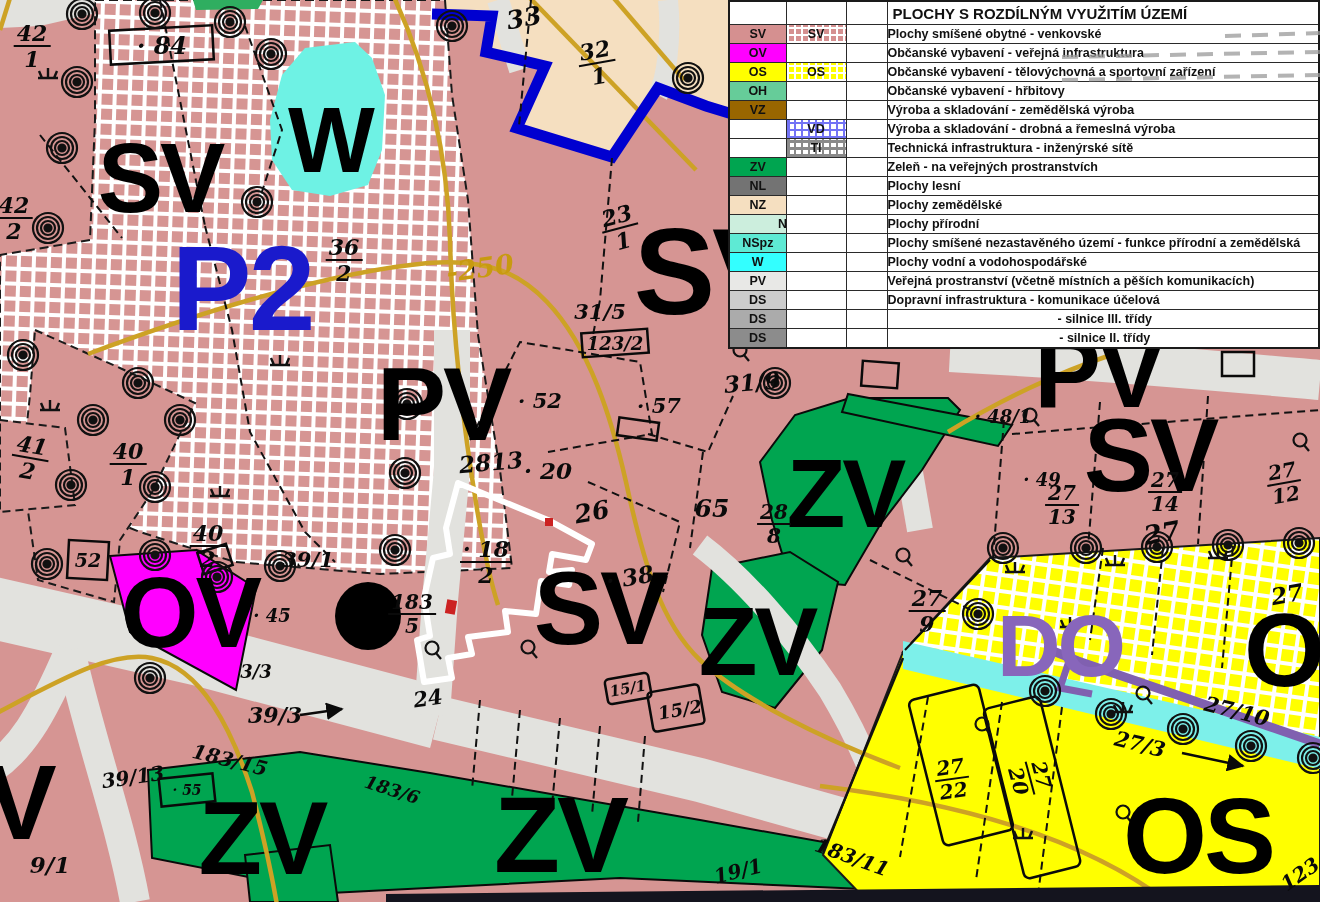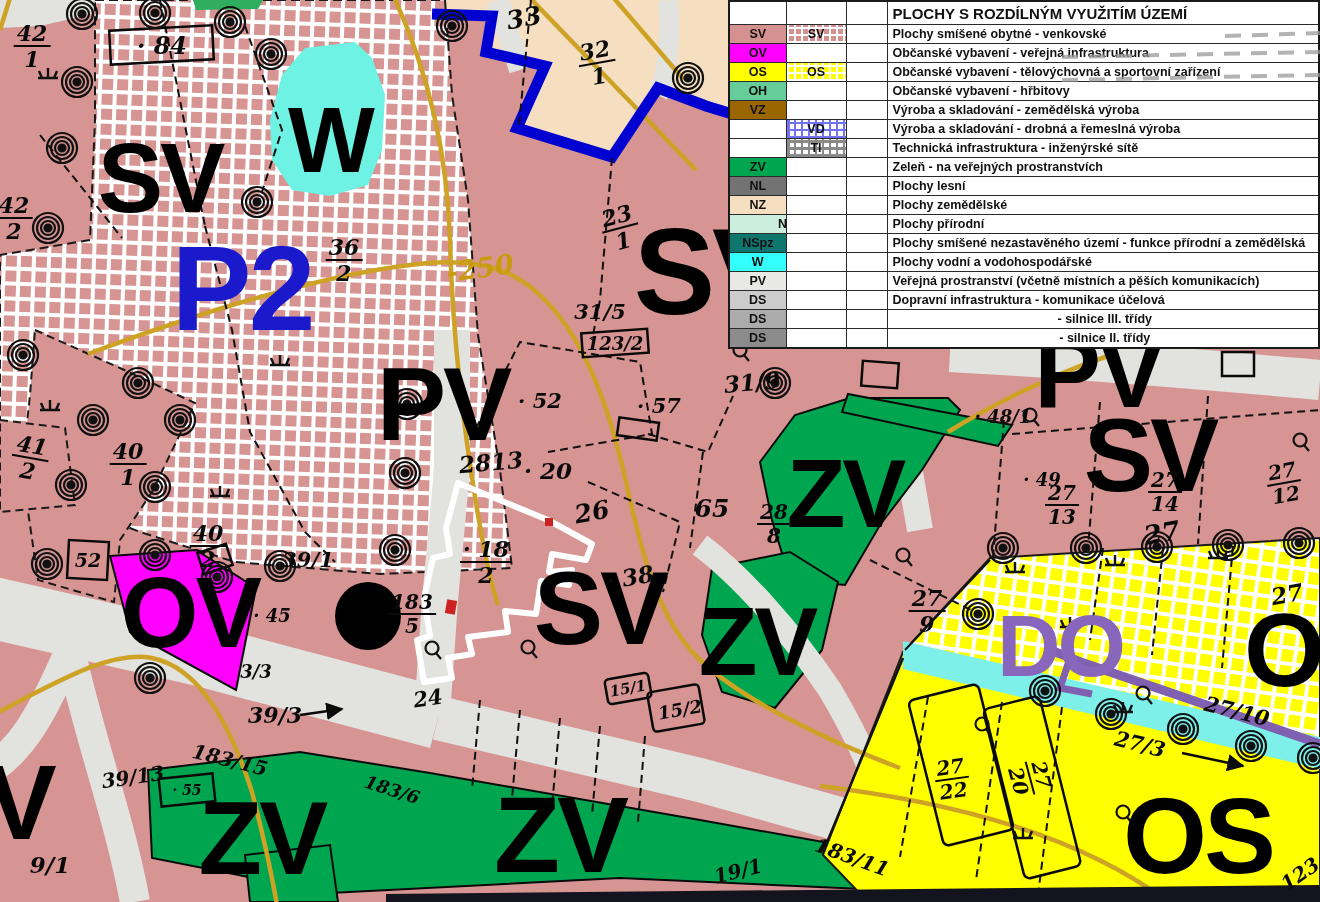--- a/index.html
+++ b/index.html
@@ -13,21 +13,21 @@
   .frac{display:inline-block;text-align:center;}
   .frac .n{display:block;border-bottom:2px solid #0a0a0a;padding:0 3px 1px;}
   .frac .d{display:block;padding-top:1px;}
   
   #legend{position:absolute;left:728px;top:0;width:592px;background:#fff;border-collapse:collapse;
           border:2px solid #1a1a1a;table-layout:fixed;z-index:5;}
   #legend td{border:1px solid #2a2a2a;height:18px;padding:0;font-size:12.5px;font-weight:700;
              color:#111;overflow:hidden;}
   #legend .tl{font-size:15px;font-weight:700;padding-left:5px;height:22px;}
   #legend td.code{text-align:center;}
-  #legend td.desc{padding-left:5px;}
+  #legend td.desc{}
   #legend td.desc.center{text-align:center;padding-left:4px;}
   #legend .sw{width:100%;height:100%;display:flex;align-items:center;justify-content:center;}
   .h-pink{background-color:#d59090;background-image:repeating-linear-gradient(0deg,#fff 0 2px,transparent 2px 7px),repeating-linear-gradient(90deg,#fff 0 2px,transparent 2px 7px);}
   .h-yellow{background-color:#ffff00;background-image:repeating-linear-gradient(0deg,#fff 0 2px,transparent 2px 7px),repeating-linear-gradient(90deg,#fff 0 2px,transparent 2px 7px);}
   .h-blue{background-color:#fff;background-image:repeating-linear-gradient(0deg,#7373f5 0 2.5px,transparent 2.5px 7px),repeating-linear-gradient(90deg,#7373f5 0 2.5px,transparent 2.5px 7px);}
   .h-gray{background-color:#fff;background-image:repeating-linear-gradient(0deg,#8a8a8a 0 2.5px,transparent 2.5px 7px),repeating-linear-gradient(90deg,#8a8a8a 0 2.5px,transparent 2.5px 7px);}
   #legend-overlay{position:absolute;left:0;top:0;z-index:6;pointer-events:none;}
 </style>
 </head>
 <body>
@@ -514,21 +514,21 @@
           <td></td>
           <td class="desc">Plochy zemědělské</td>
         </tr>
         <tr>
           <td class="code" style="background: rgb(204, 238, 221); padding-left: 48px;">NP</td>
           <td></td>
           <td></td>
           <td class="desc">Plochy přírodní</td>
         </tr>
         <tr>
-          <td class="code" style="background: #0f766e; text-align: center;">NSpz</td>
+          <td class="code" style="background: #5eead4; text-align: center;">NSpz</td>
           <td></td>
           <td></td>
           <td class="desc">Plochy smíšené nezastavěného území - funkce přírodní a zemědělská</td>
         </tr>
         <tr>
           <td class="code" style="background: rgb(51, 255, 255);">W</td>
           <td></td>
           <td></td>
           <td class="desc">Plochy vodní a vodohospodářské</td>
         </tr>

